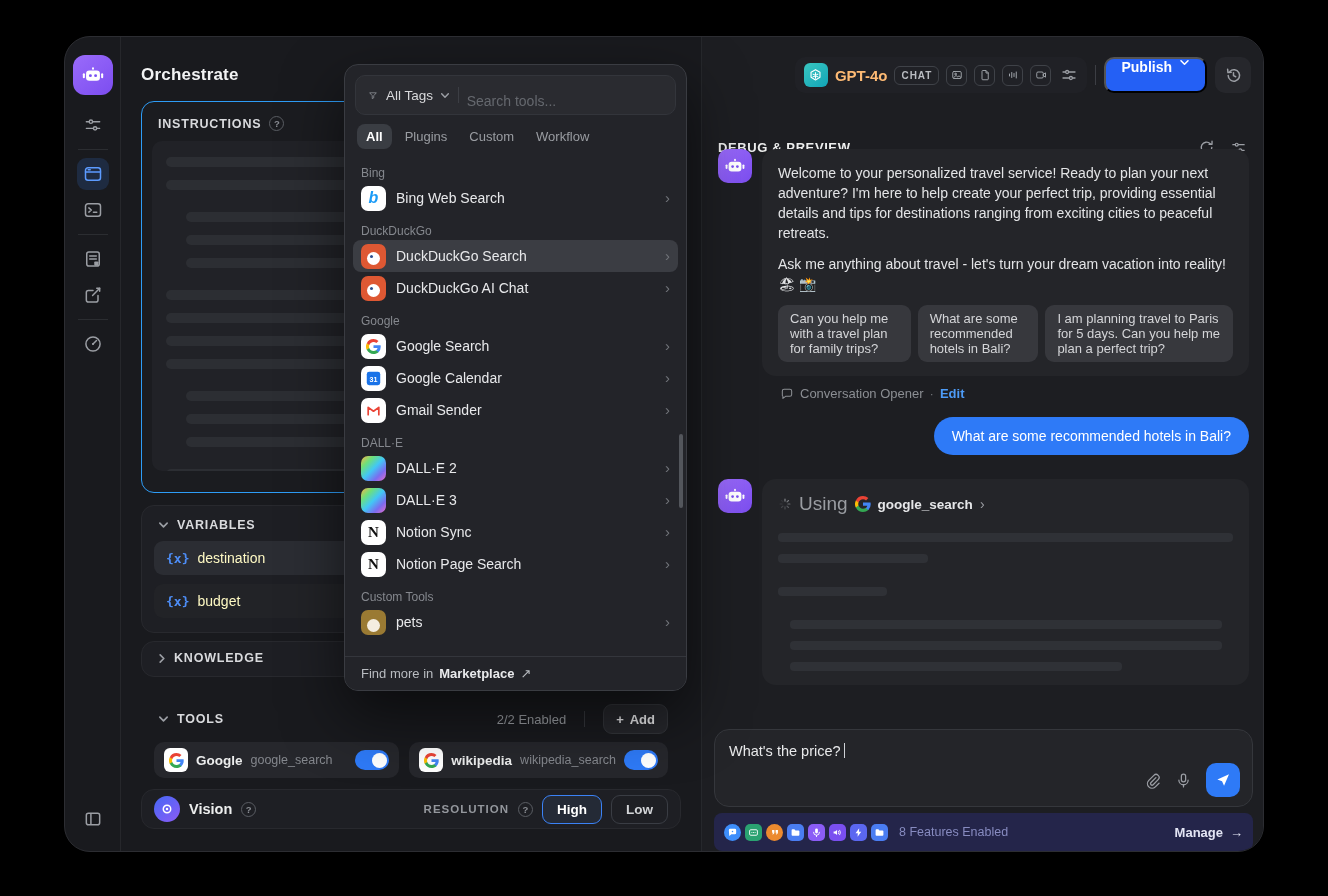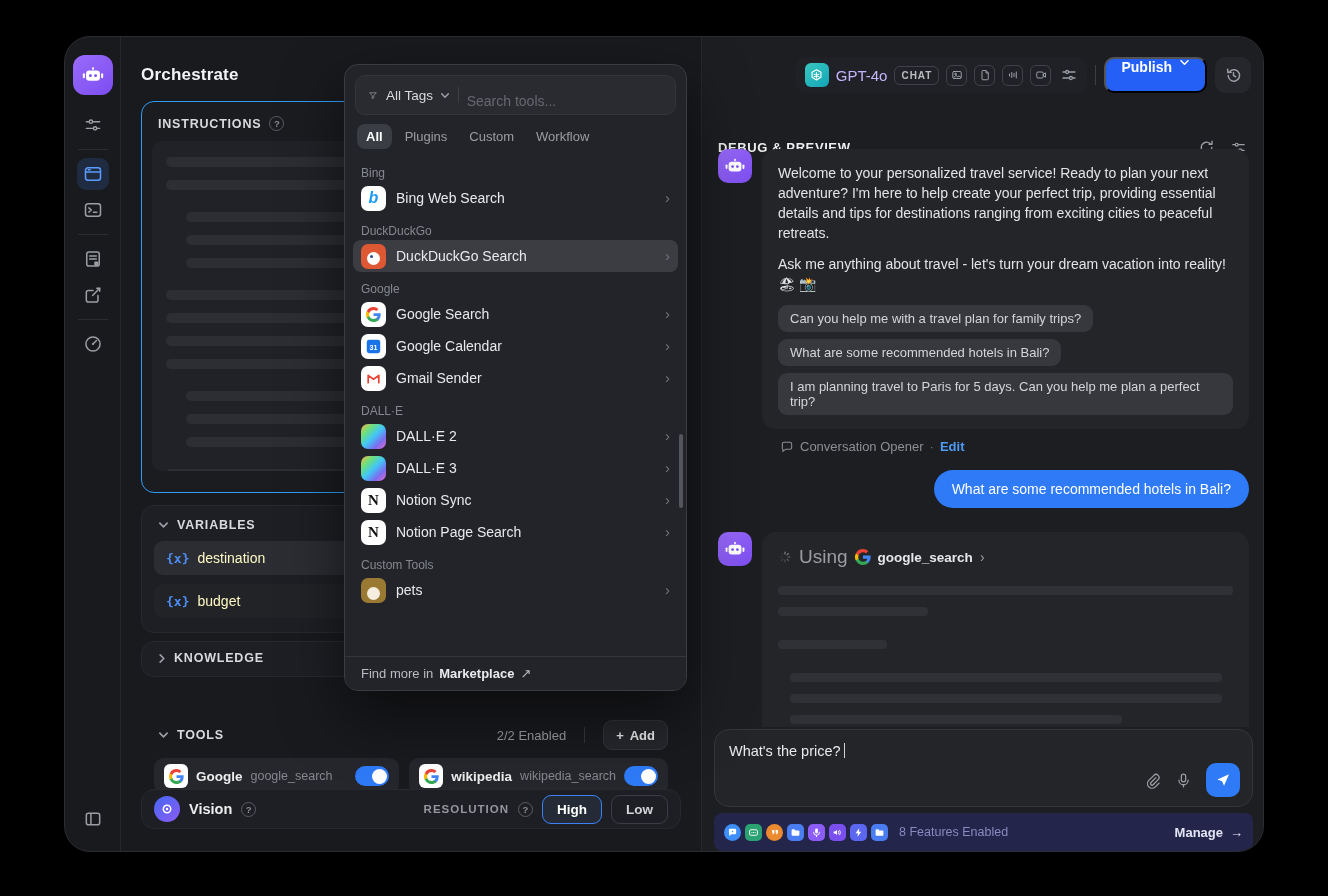--- a/index.html
+++ b/index.html
@@ -46,21 +46,21 @@
   
   .variables{top:468px;height:128px;padding:12px 12px;}
   .sec-head{display:flex;align-items:center;gap:8px;padding:0 4px;}
   .vrow{display:flex;align-items:center;height:34px;border-radius:9px;background:#222327;margin-top:9px;padding:0 12px;gap:8px;}
   .vrow.hl{background:#2b2d33;}
   .vx{color:#4d8df6;font-weight:700;font-size:13px;font-family:"DejaVu Sans Mono",monospace;}
   .vname{color:#fef9c3;font-size:14px;}
   .req{margin-left:auto;border:1px solid #45484e;border-radius:6px;color:#a7aaaf;font-size:10px;
     letter-spacing:.8px;padding:3px 8px;font-weight:600;}
   .knowledge{top:604px;height:36px;padding:9px 12px;}
-  .toolsec{top:674px;height:76px;padding:8px 12px;background:transparent;border-color:transparent;}
+  .toolsec{top:658px;height:76px;padding:8px 12px;background:transparent;border-color:transparent;}
   .toolhead{display:flex;align-items:center;gap:8px;}
   .enabled{margin-left:auto;color:#9a9da2;font-size:13px;}
   .hd-div{width:1px;height:16px;background:#35373c;margin:0 10px;}
   .add-btn{display:flex;align-items:center;gap:6px;background:#26272c;border:1px solid #33353a;border-radius:9px;
     height:30px;padding:0 12px;color:#ececee;font-size:13px;font-weight:600;cursor:pointer;}
   .toolgrid{display:flex;gap:10px;margin-top:8px;}
   .toolcard{flex:1;display:flex;align-items:center;gap:8px;height:36px;background:#26272c;border-radius:10px;padding:0 10px;}
   .badge-ic{width:24px;height:24px;border-radius:6px;background:#fff;display:flex;align-items:center;justify-content:center;flex:none;}
   .tname{font-size:13.5px;font-weight:700;color:#eceded;}
   .tfn{font-size:12.5px;color:#84878d;}
@@ -105,39 +105,39 @@
     display:flex;align-items:center;gap:6px;padding:0 16px;font-size:13px;}
   .pop-foot .pre{color:#b9bcc1;}
   .pop-foot .link{color:#e9eaec;font-weight:600;cursor:pointer;}
   .pop-scroll{position:absolute;right:3px;top:369px;width:4px;height:74px;border-radius:2px;background:#53565c;}
   
   .right{position:absolute;left:636px;top:0;width:564px;height:816px;border-left:1px solid #26282c;background:#1d1e22;}
   .r-head{position:absolute;top:20px;left:0;right:14px;display:flex;justify-content:flex-end;align-items:center;gap:8px;}
   .model-pill{display:flex;align-items:center;gap:7px;background:#202126;border-radius:10px;height:36px;padding:0 9px;}
   .oai{width:24px;height:24px;border-radius:6px;background:linear-gradient(140deg,#39c6c0,#12a5b8);
     display:flex;align-items:center;justify-content:center;}
-  .model-name{font-size:15px;font-weight:400;color:#c4b5fd;}
+  .model-name{font-size:15px;font-weight:700;color:#fdba74;}
   .pill-badge{border:1px solid #3f4248;border-radius:6px;color:#b9bcc1;font-size:10px;font-weight:700;
     letter-spacing:1px;padding:3px 6px;}
   .cap{width:21px;height:21px;border:1px solid #3f4248;border-radius:6px;display:flex;align-items:center;
     justify-content:center;color:#a7abb1;}
   .publish{display:flex;align-items:flex-start;gap:7px;background:#2460f5;border-radius:10px;height:36px;
     padding:0 15px;color:#fff;font-size:14px;font-weight:700;cursor:pointer;}
   .hist{width:36px;height:36px;border-radius:10px;background:#26272c;display:flex;align-items:center;justify-content:center;cursor:pointer;}
   .dbg-row{position:absolute;top:102px;left:16px;right:18px;display:flex;align-items:center;}
   .dbg-title{font-size:13px;font-weight:700;letter-spacing:.6px;color:#eceded;}
   .dbg-row .right-ics{margin-left:auto;display:flex;gap:15px;}
   .chat{position:absolute;top:112px;bottom:126px;left:0;right:0;overflow:hidden;padding:0 16px;}
   .msg{display:flex;align-items:flex-start;gap:10px;}
   .avatar{width:34px;height:34px;border-radius:10px;background:linear-gradient(140deg,#9a6bfa,#7c4df0);
     display:flex;align-items:center;justify-content:center;flex:none;}
   .bubble{flex:1;background:#242529;border-radius:14px;padding:14px 16px;}
   .bubble p{font-size:14px;line-height:20px;color:#e3e4e6;}
   .bubble p + p{margin-top:11px;}
-  .chips{margin-top:11px;display:flex;flex-direction:column;gap:7px;align-items:flex-start;}
+  .chips{margin-top:11px;display:flex;flex-direction:row;gap:7px;align-items:flex-start;}
   .chip{background:#37383d;border-radius:9px;padding:6px 12px;font-size:13px;color:#d4d5d8;cursor:pointer;}
   .opener{display:flex;align-items:center;gap:6px;margin:10px 0 0 62px;font-size:13px;}
   .opener .olabel{color:#8b8e93;}
   .opener .dot{color:#6f7277;}
   .opener .edit{color:#4d9bf6;font-weight:600;cursor:pointer;}
   .umsg{display:flex;justify-content:flex-end;margin-top:16px;}
   .ububble{background:var(--accent);color:#fff;font-size:14px;border-radius:22px;padding:11px 18px;max-width:380px;}
   .msg2{margin-top:24px;}
   .usingrow{display:flex;align-items:center;gap:7px;}
   .usingrow .using{color:#9a9da2;font-size:19px;}
@@ -561,20 +561,25 @@
           </span>
         <span class="lbl">Bing Web Search</span>
         <span class="chev"></span>
       </div>
       <div class="grp">DuckDuckGo</div>
       <div class="pitem hov">
         <span class="tool-ic ddg"></span>
         <span class="lbl">DuckDuckGo Search</span>
         <span class="chev"></span>
       </div>
+      <div class="pitem">
+        <span class="tool-ic ddg"></span>
+        <span class="lbl">DuckDuckGo AI Chat</span>
+        <span class="chev"></span>
+      </div>
       <div class="grp">Google</div>
       <div class="pitem">
         <span class="tool-ic">
           <svg width="15" height="15" viewBox="0 0 18 18">
               <use href="#sym-google"></use>
             </svg>
         </span>
         <span class="lbl">Google Search</span>
         <span class="chev"></span>
       </div>

